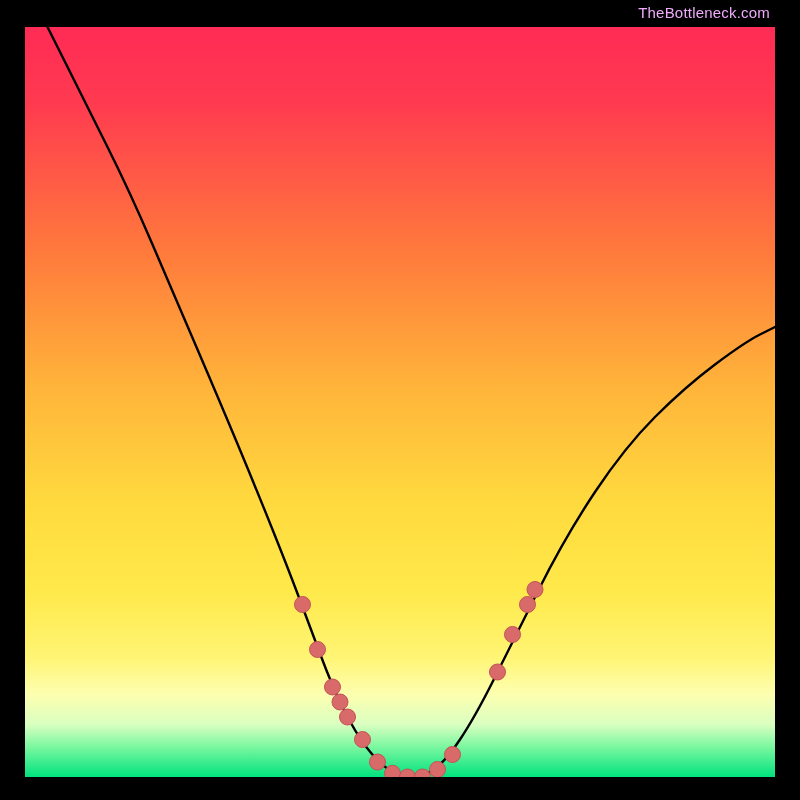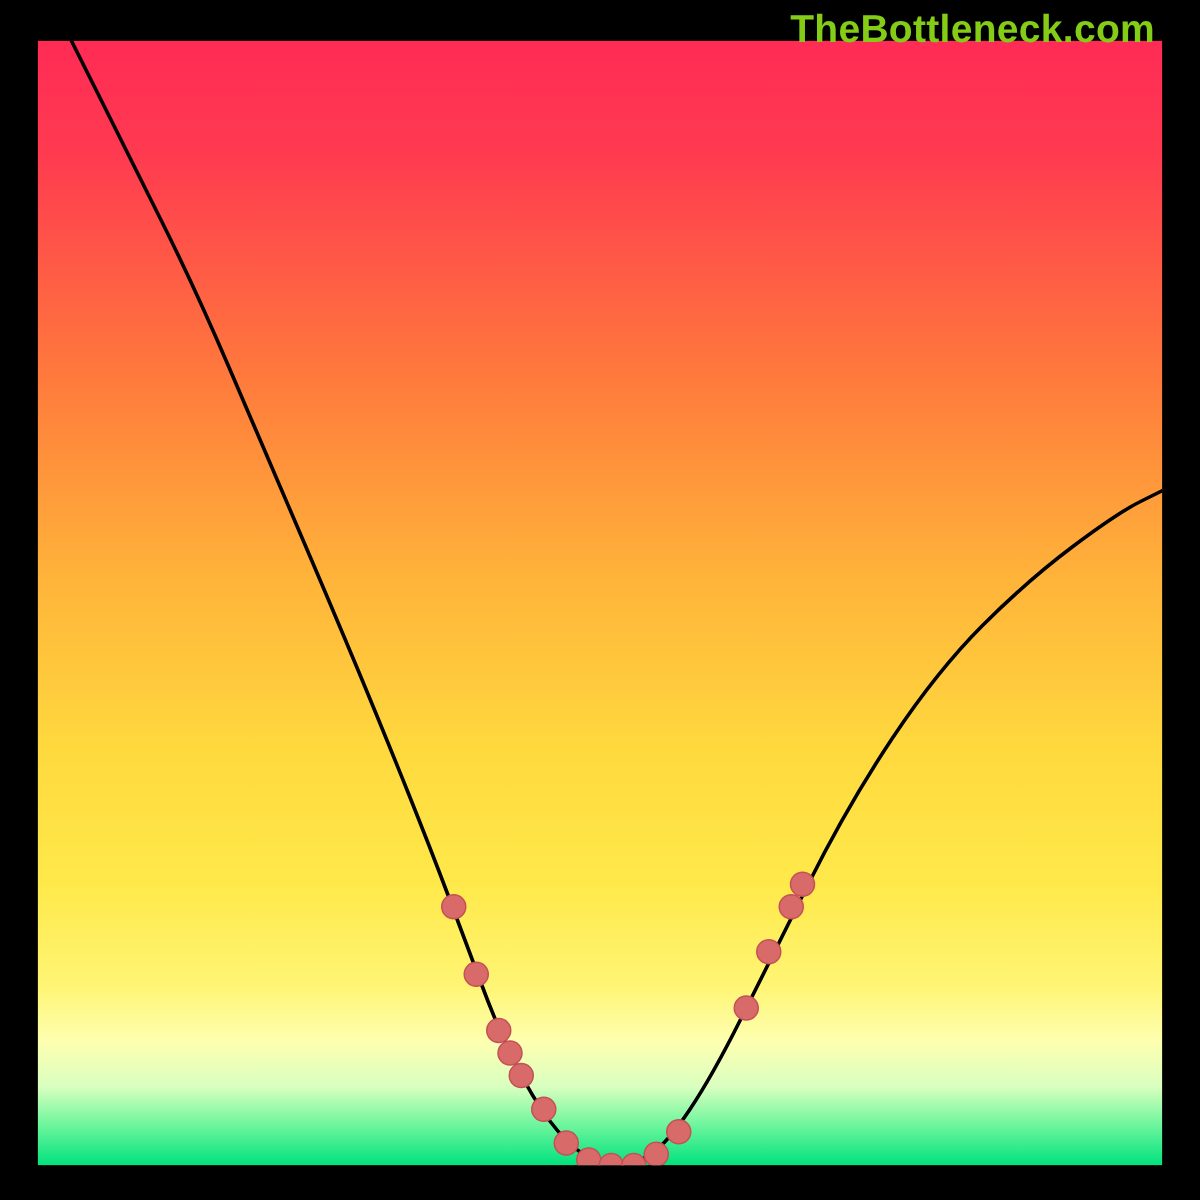--- a/index.html
+++ b/index.html
@@ -20,23 +20,23 @@
     overflow: hidden;
   }
   .gradient {
     position: absolute;
     left: 0; top: 0; right: 0; bottom: 0;
   }
   .watermark {
     position: absolute;
     top: 4px;
     right: 30px;
-    color: #84cc16;
-    font-size: 26px;
-    font-weight: 700;
+    color: #f0abfc;
+    font-size: 15px;
+    font-weight: 400;
     letter-spacing: 0.2px;
     font-family: Arial, Helvetica, sans-serif;
   }
   svg.curve {
     position: absolute;
     left: 0; top: 0;
     width: 750px;
     height: 750px;
     pointer-events: none;
   }

